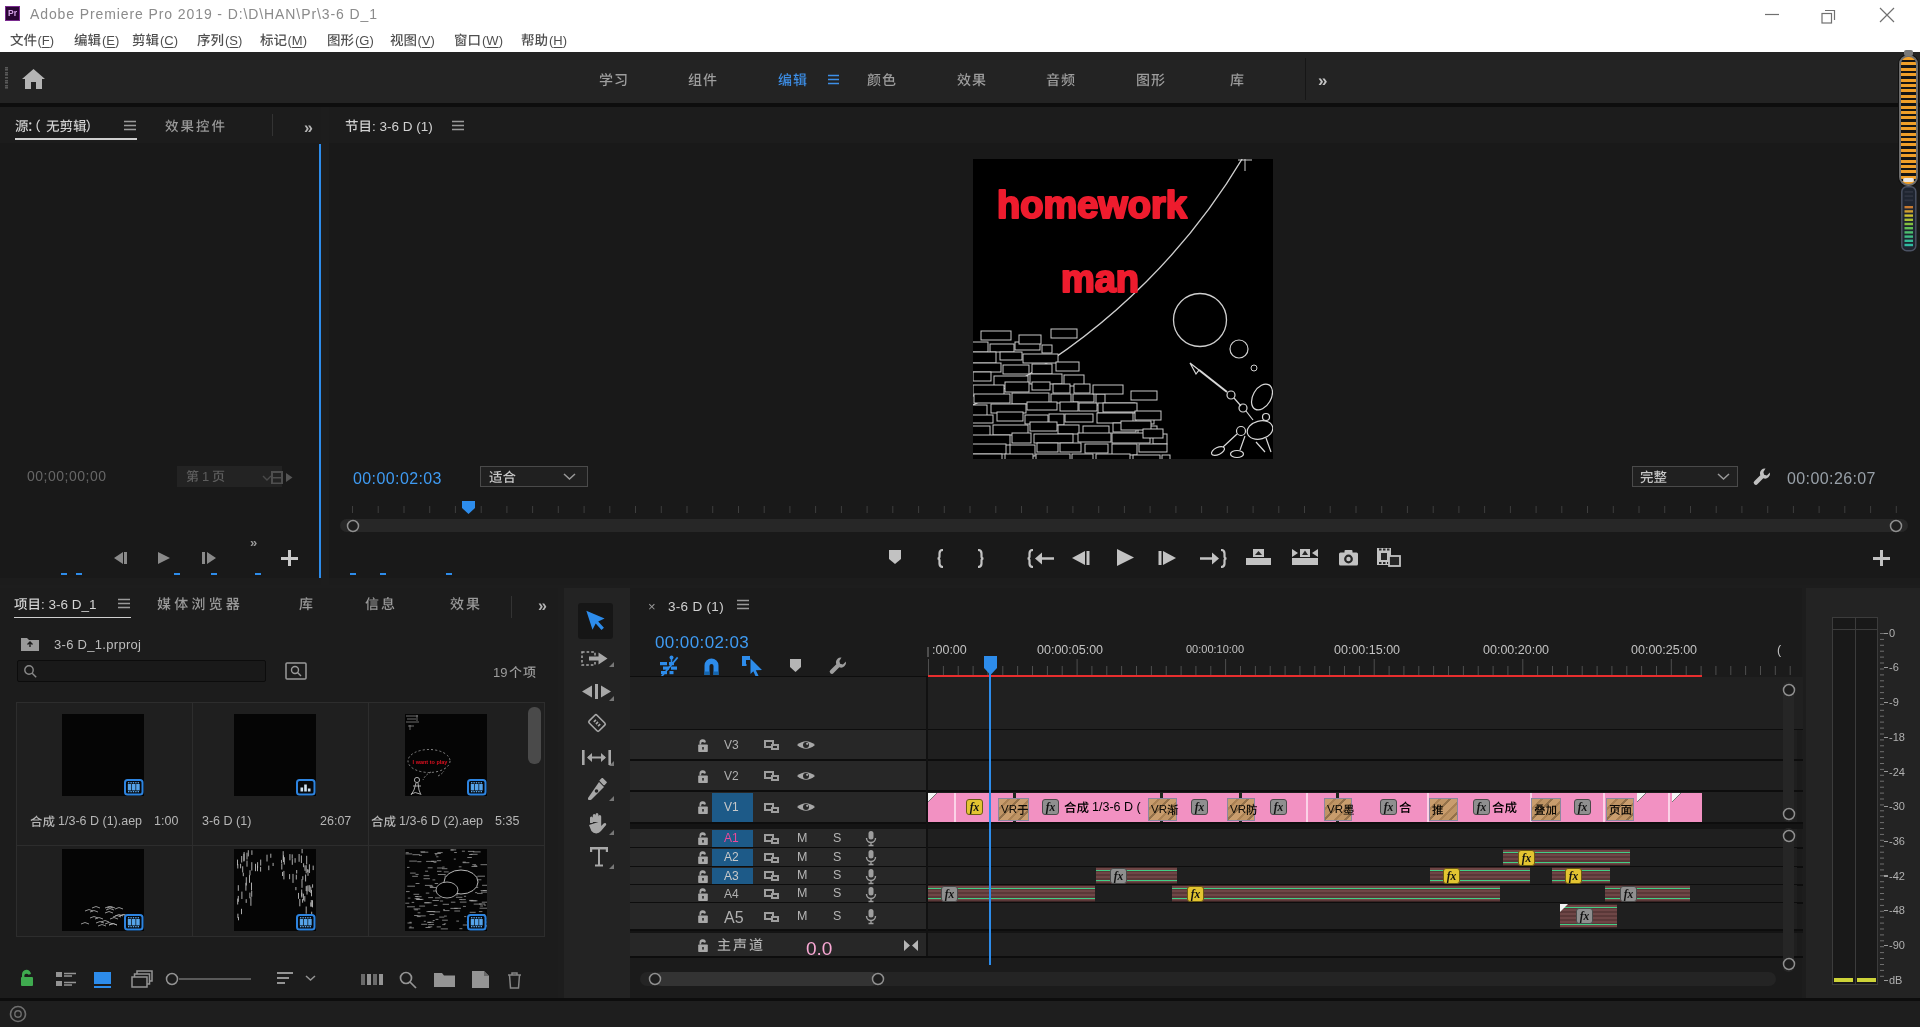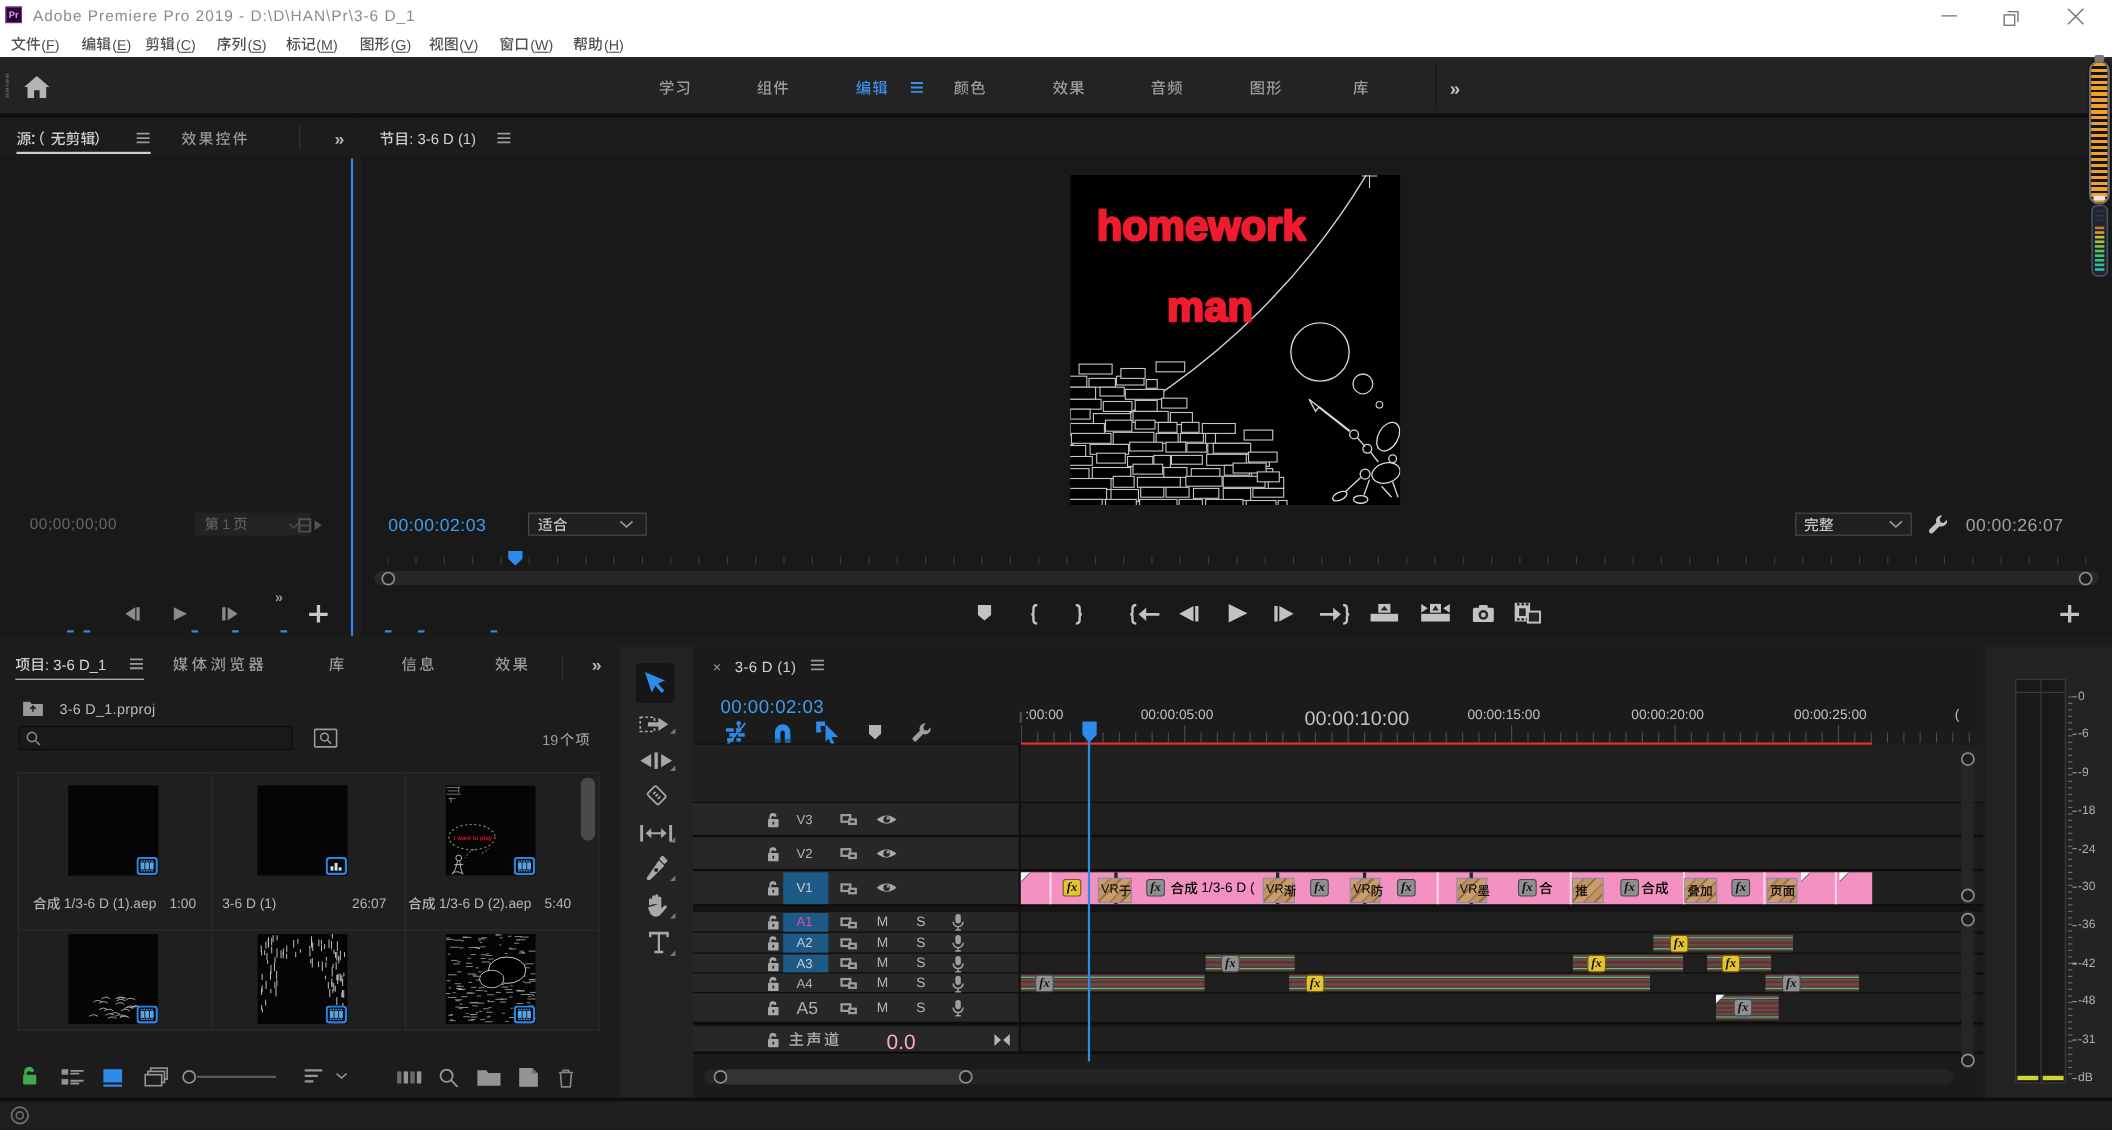--- a/index.html
+++ b/index.html
@@ -608,21 +608,21 @@
 <div class="t" style="left:154.0px;top:815.4px;font-size:12.5px;color:#b6b6b6">1:00</div>
 <div class="t" style="left:202.0px;top:815.4px;font-size:12.5px;color:#b6b6b6">3-6 D (1)</div>
 <div class="t" style="left:320.0px;top:815.4px;font-size:12.5px;color:#b6b6b6">26:07</div>
 <svg class="ck" style="left:371.0px;top:826.0px" width="2" height="2">
     <g transform="scale(0.012500,-0.012500)" fill="#b6b6b6">
       <use href="#g37" x="0"></use>
       <use href="#g49" x="1000"></use>
     </g>
   </svg>
 <div class="t" style="left:399.0px;top:815.4px;font-size:12.5px;color:#b6b6b6">1/3-6 D (2).aep</div>
-<div class="t" style="left:495.0px;top:815.4px;font-size:12.5px;color:#b6b6b6">5:40</div>
+<div class="t" style="left:495.0px;top:815.4px;font-size:12.5px;color:#b6b6b6">5:35</div>
 <svg style="position:absolute;left:62.0px;top:849.0px;" width="82.0" height="82.0">
     <rect width="82" height="82" fill="#050505"></rect>
     <path d="M28 69q4 -3 8 0" stroke="#b5b5b5" stroke-width="0.8" fill="none"></path>
     <path d="M33 70q4 -3 8 0" stroke="#b5b5b5" stroke-width="0.8" fill="none"></path>
     <path d="M43 59q4 -3 8 0" stroke="#b5b5b5" stroke-width="0.8" fill="none"></path>
     <path d="M19 75q4 -3 8 0" stroke="#b5b5b5" stroke-width="0.8" fill="none"></path>
     <path d="M28 63q4 -3 8 0" stroke="#b5b5b5" stroke-width="0.8" fill="none"></path>
     <path d="M58 67q4 -3 8 0" stroke="#b5b5b5" stroke-width="0.8" fill="none"></path>
     <path d="M51 68q4 -3 8 0" stroke="#b5b5b5" stroke-width="0.8" fill="none"></path>
     <path d="M44 61q4 -3 8 0" stroke="#b5b5b5" stroke-width="0.8" fill="none"></path>
@@ -1156,21 +1156,21 @@
     <rect x="772.6" y="7.0" width="1" height="9" fill="#4e4e4e"></rect>
     <rect x="787.4" y="7.0" width="1" height="9" fill="#4e4e4e"></rect>
     <rect x="802.3" y="7.0" width="1" height="9" fill="#4e4e4e"></rect>
     <rect x="817.1" y="7.0" width="1" height="9" fill="#4e4e4e"></rect>
     <rect x="832.0" y="7.0" width="1" height="9" fill="#4e4e4e"></rect>
     <rect x="846.8" y="7.0" width="1" height="9" fill="#4e4e4e"></rect>
     <rect x="861.7" y="7.0" width="1" height="9" fill="#4e4e4e"></rect>
   </svg>
 <div class="t" style="left:932.0px;top:644.4px;font-size:12.5px;color:#c2c2c2">:00:00</div>
 <div class="t" style="left:1037.0px;top:644.4px;font-size:12.5px;color:#c2c2c2">00:00:05:00</div>
-<div class="t" style="left:1186.0px;top:644.4px;font-size:18px;color:#c2c2c2">00:00:10:00</div>
+<div class="t" style="left:1186.0px;top:644.4px;font-size:11px;color:#c2c2c2">00:00:10:00</div>
 <div class="t" style="left:1334.0px;top:644.4px;font-size:12.5px;color:#c2c2c2">00:00:15:00</div>
 <div class="t" style="left:1483.0px;top:644.4px;font-size:12.5px;color:#c2c2c2">00:00:20:00</div>
 <div class="t" style="left:1631.0px;top:644.4px;font-size:12.5px;color:#c2c2c2">00:00:25:00</div>
 <div class="t" style="left:1777.0px;top:644.4px;font-size:12.5px;color:#c2c2c2">(</div>
 <div style="position:absolute;left:927.0px;top:647.0px;width:2.0px;height:10.0px;background:#4e4e4e"></div>
 <div style="position:absolute;left:928.0px;top:674.5px;width:774.0px;height:3.5px;background:#e82e2e"></div>
 <div style="position:absolute;left:630.0px;top:676.0px;width:298.0px;height:1.0px;background:#0d0d0d"></div>
 <div style="position:absolute;left:630.0px;top:677.0px;width:1173.0px;height:52.0px;background:#202020"></div>
 <div style="position:absolute;left:630.0px;top:728.5px;width:1173.0px;height:1.5px;background:#0d0d0d"></div>
 <div style="position:absolute;left:630.0px;top:730.0px;width:298.0px;height:29.0px;background:#272727"></div>
@@ -1599,21 +1599,21 @@
 <div class="t" style="left:1889.0px;top:766.5px;font-size:11.0px;color:#b0b0b0">-24</div>
 <div style="position:absolute;left:1884.0px;top:771.3px;width:4.0px;height:1.2px;background:#9a9a9a"></div>
 <div class="t" style="left:1889.0px;top:801.2px;font-size:11.0px;color:#b0b0b0">-30</div>
 <div style="position:absolute;left:1884.0px;top:806.0px;width:4.0px;height:1.2px;background:#9a9a9a"></div>
 <div class="t" style="left:1889.0px;top:835.9px;font-size:11.0px;color:#b0b0b0">-36</div>
 <div style="position:absolute;left:1884.0px;top:840.7px;width:4.0px;height:1.2px;background:#9a9a9a"></div>
 <div class="t" style="left:1889.0px;top:870.6px;font-size:11.0px;color:#b0b0b0">-42</div>
 <div style="position:absolute;left:1884.0px;top:875.4px;width:4.0px;height:1.2px;background:#9a9a9a"></div>
 <div class="t" style="left:1889.0px;top:905.3px;font-size:11.0px;color:#b0b0b0">-48</div>
 <div style="position:absolute;left:1884.0px;top:910.1px;width:4.0px;height:1.2px;background:#9a9a9a"></div>
-<div class="t" style="left:1889.0px;top:940.0px;font-size:11.0px;color:#b0b0b0">-31</div>
+<div class="t" style="left:1889.0px;top:940.0px;font-size:11.0px;color:#b0b0b0">-90</div>
 <div style="position:absolute;left:1884.0px;top:944.8px;width:4.0px;height:1.2px;background:#9a9a9a"></div>
 <div class="t" style="left:1889.0px;top:974.7px;font-size:11.0px;color:#b0b0b0">dB</div>
 <div style="position:absolute;left:1884.0px;top:979.5px;width:4.0px;height:1.2px;background:#9a9a9a"></div>
 <div style="position:absolute;left:0.0px;top:998.0px;width:1920.0px;height:29.0px;background:#1e1e1e;border-top:3px solid #0d0d0d"></div>
 <svg style="position:absolute;left:8.0px;top:1004.0px;" width="20.0" height="20.0">
     <circle cx="10" cy="10" r="7.5" fill="none" stroke="#6e6e6e" stroke-width="1.6"></circle>
     <circle cx="10" cy="10" r="3.2" fill="none" stroke="#6e6e6e" stroke-width="1.4"></circle>
   </svg>
 <div style="position:absolute;left:1899px;top:55px;width:19px;height:131px;border-radius:9px;background:repeating-linear-gradient(180deg,#f09f28 0 3px,#141414 3px 5.4px);border:2px solid #6e6e6e;box-shadow:0 0 0 1px #111"></div>
 <div style="position:absolute;left:1904.0px;top:50.0px;width:9.0px;height:6.0px;background:#787878;border-radius:2px"></div>

